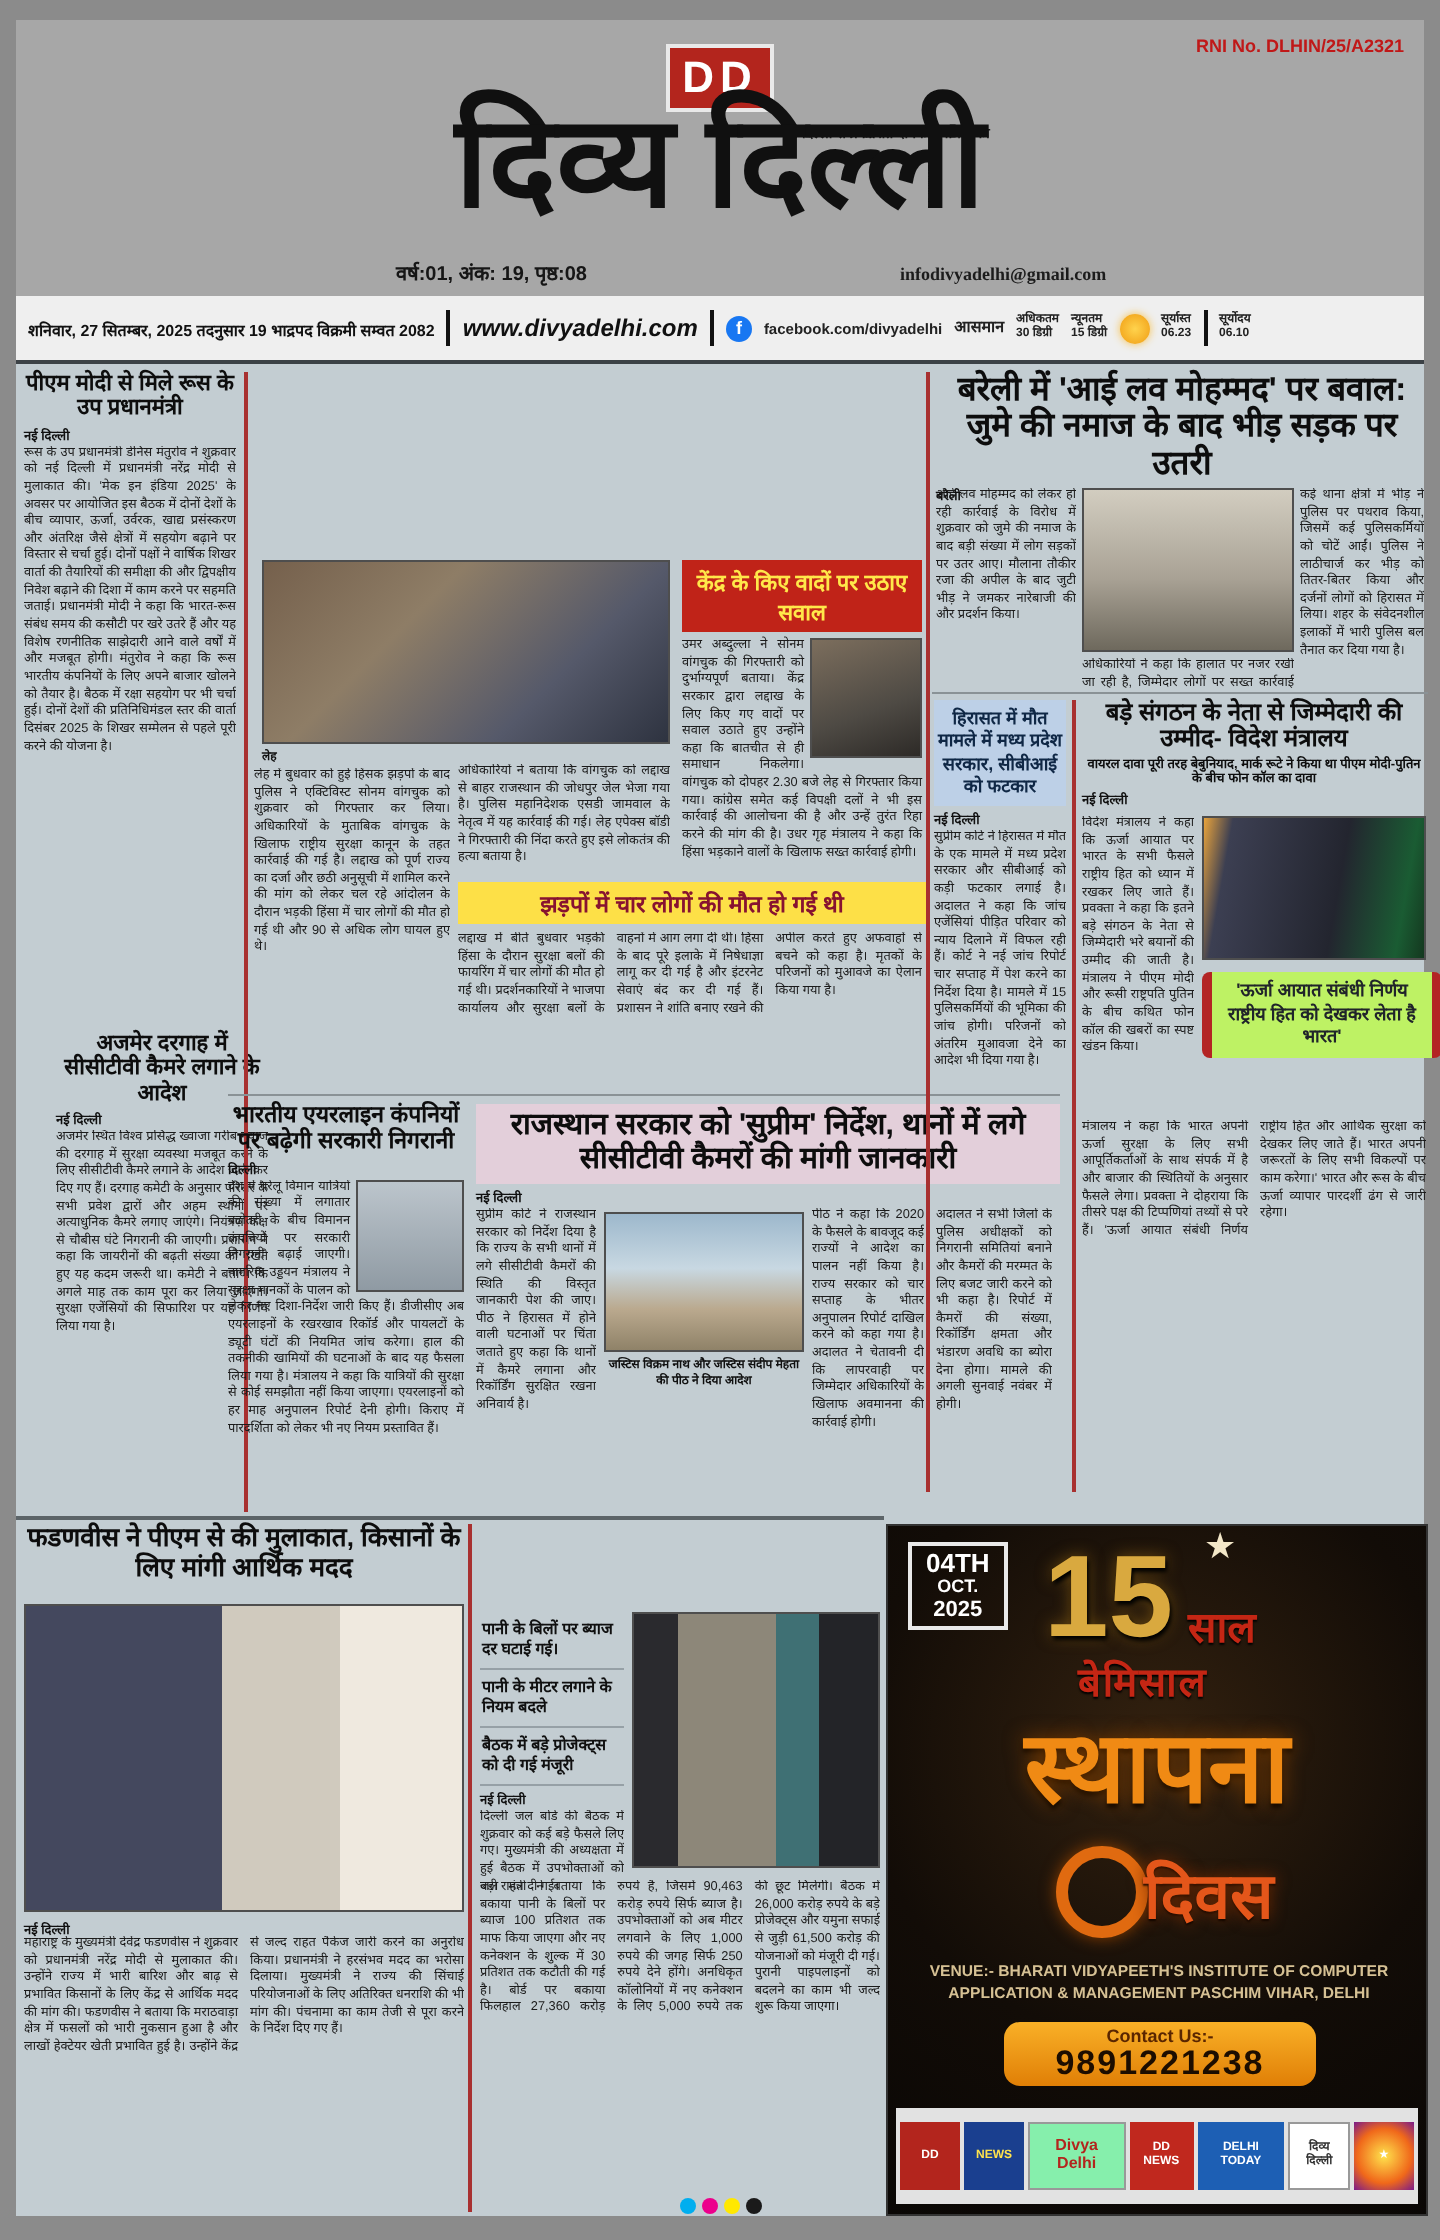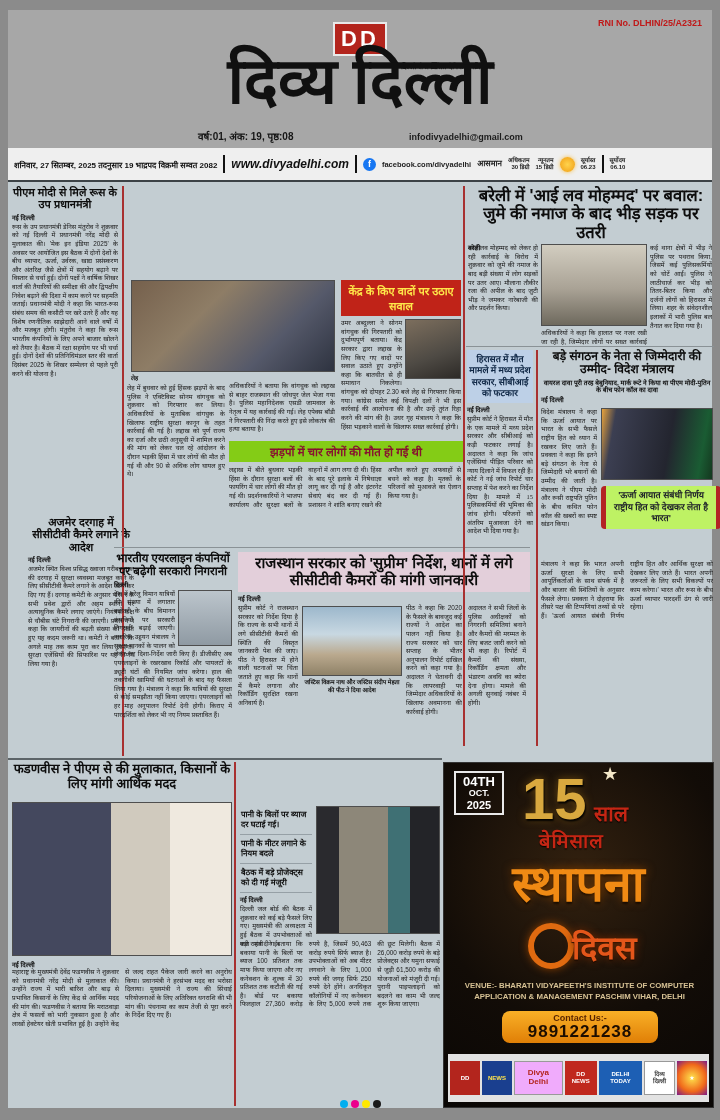--- a/index.html
+++ b/index.html
@@ -9,31 +9,31 @@
   
   .masthead{left:8px;top:10px;width:704px;height:138px;background:#a7a7a7;}
   .rni{position:absolute;right:10px;top:8px;color:#c01818;font-size:9px;font-weight:bold;}
   .ddlogo{position:absolute;left:325px;top:12px;width:54px;height:34px;background:#b3251d;color:#fff;
           font-size:22px;font-weight:bold;display:flex;align-items:center;justify-content:center;
           letter-spacing:3px;box-shadow:inset 0 0 0 2px #e9e9e9;}
   .tagline{position:absolute;left:393px;top:52px;font-size:7px;color:#1d1d1d;font-weight:bold;}
   .np-title{position:absolute;left:0;top:40px;width:704px;text-align:center;font-size:64px;font-weight:bold;
             color:#101010;line-height:1;font-family:"Liberation Serif","DejaVu Serif",serif;}
   .issue{position:absolute;left:190px;bottom:5px;font-size:10px;font-weight:bold;color:#161616;}
-  .mh-email{position:absolute;left:401px;bottom:6px;font-size:9px;font-weight:bold;color:#1c1c1c;}
+  .mh-email{position:absolute;left:442px;bottom:6px;font-size:9px;font-weight:bold;color:#1c1c1c;font-family:Liberation Serif, serif;}
   
   .dateline{left:8px;top:148px;width:704px;height:34px;background:#efefef;border-bottom:2px solid #3c4246;
             display:flex;align-items:center;padding:0 6px;box-sizing:border-box;gap:6px;}
   .dl-date{font-size:8px;font-weight:bold;color:#111;}
   .dl-bar{width:2px;height:18px;background:#111;}
   .dl-web{font-size:12px;font-weight:bold;font-style:italic;color:#111;}
   .fb{width:13px;height:13px;border-radius:50%;background:#1877f2;color:#fff;font-size:9px;font-weight:bold;
       display:flex;align-items:center;justify-content:center;}
   .dl-fb{font-size:7.5px;font-weight:bold;color:#222;}
-  .wx{font-size:6px;font-weight:bold;color:#222;text-align:right;line-height:1.2;}
+  .wx{font-size:6px;font-weight:bold;color:#222;text-align:left;line-height:1.2;}
   .wx b{font-size:8px;}
   .sun{width:15px;height:15px;border-radius:50%;background:radial-gradient(#ffd34d,#f09c12);box-shadow:0 0 4px #f7c14a;}
   
   .hl{font-weight:bold;color:#0d0d0d;text-align:center;line-height:1.12;}
   .byline{font-size:6.5px;font-weight:bold;color:#101010;margin:2px 0 1px;}
   .micro{font-size:6.4px;line-height:1.35;color:#1b1b1b;text-align:justify;overflow:hidden;}
   .cols2{column-count:2;column-gap:6px;}
   .cols3{column-count:3;column-gap:6px;}
   .photo{border:1px solid #4e4e4e;box-sizing:border-box;}
   .ph-lead{background:linear-gradient(135deg,#75604c 0%,#8e7d66 35%,#55596a 70%,#2e3340 100%);}
@@ -42,21 +42,21 @@
   .ph-podium{background:linear-gradient(100deg,#e8a33c 0%,#3c3f52 12%,#23252f 60%,#1a5c33 88%,#14381f 100%);}
   .ph-court{background:linear-gradient(180deg,#9db8cc 0%,#c8d8e2 40%,#baa98e 70%,#8f8268 100%);}
   .ph-plane{background:linear-gradient(180deg,#bcc5cc 0%,#8f9aa3 100%);}
   .ph-meet2{background:linear-gradient(90deg,#44485e 0 45%,#d0cabe 45% 72%,#efe9df 72% 100%);}
   .ph-meet3{background:linear-gradient(90deg,#2a2a2e 0 18%,#8d8779 18% 58%,#3f7074 58% 76%,#232428 76% 100%);}
   .caption{font-size:6px;font-weight:bold;color:#101010;}
   .redsep{background:#a83030;}
   .rule{background:#8a9296;}
   .redbar{background:#c02318;color:#ffe84a;font-size:11px;font-weight:bold;text-align:center;padding:3px 1px;}
   .boxbody{font-size:6.4px;line-height:1.35;color:#1b1b1b;text-align:justify;margin-top:3px;}
-  .pinkband{background:#84cc16;color:#871230;font-weight:bold;font-size:11.5px;text-align:center;padding:3px 1px;}
+  .pinkband{background:#fde047;color:#871230;font-weight:bold;font-size:11.5px;text-align:center;padding:3px 1px;}
   .blueband{background:#bdd0e7;color:#0f2745;font-weight:bold;font-size:9px;text-align:center;padding:4px 1px;line-height:1.25;}
   .rajhead{background:#e3cfda;padding:3px 2px;}
   .bullet{font-size:8px;font-weight:bold;text-align:left;color:#101010;padding:4px 1px;border-bottom:1px solid #96a0a6;line-height:1.25;}
   .quote{border-left:5px solid #b32424;border-right:5px solid #b32424;background:#bef264;border-radius:4px;
          padding:4px 4px;font-weight:bold;font-size:9px;text-align:center;color:#20242a;line-height:1.3;}
   
   .ad{left:443px;top:762px;width:271px;height:346px;background:radial-gradient(circle at 50% 32%,#33210f 0%,#120c07 55%,#0a0705 100%);
       border:1px solid #333;box-sizing:border-box;overflow:hidden;}
   .ad-date{position:absolute;left:10px;top:8px;border:2px solid #e9e9e9;color:#fff;text-align:center;
            padding:2px 7px;line-height:1.1;}
@@ -79,21 +79,21 @@
   .ad-contact{position:absolute;left:58px;top:248px;width:156px;background:linear-gradient(#f9b027,#e07f06);
               border-radius:8px;text-align:center;padding:2px 0 3px;}
   .ad-clabel{font-size:9px;font-weight:bold;color:#5a2600;}
   .ad-phone{font-size:17px;font-weight:bold;color:#1c0d00;letter-spacing:1px;line-height:1;}
   .logostrip{position:absolute;left:4px;bottom:5px;right:4px;height:44px;background:#e2e2e2;display:flex;
              align-items:center;justify-content:space-around;padding:2px;gap:2px;}
   .logo{height:34px;min-width:30px;display:flex;align-items:center;justify-content:center;font-size:6px;
         font-weight:bold;text-align:center;padding:1px 2px;box-sizing:border-box;line-height:1.1;}
   .lg1{background:#b3251d;color:#fff;}
   .lg2{background:#1a3f8f;color:#ffe34d;}
-  .lg3{background:#f0abfc;color:#b3251d;border:1px solid #999;font-size:8px;}
+  .lg3{background:#86efac;color:#b3251d;border:1px solid #999;font-size:8px;}
   .lg4{background:#c0281e;color:#fff;}
   .lg5{background:#1d5fb4;color:#fff;}
   .lg6{background:#fff;color:#333;border:1px solid #999;}
   .lg7{background:radial-gradient(circle,#ffe34d 0%,#f0681a 60%,#7a1a8a 100%);color:#fff;}
   .cmyk span{width:8px;height:8px;border-radius:50%;display:inline-block;margin-right:3px;}
   .floatimg{float:right;margin:0 0 2px 3px;}
 </style>
 </head>
 <body>
 
@@ -194,21 +194,21 @@
     <div class="abs micro" style="left:230px;top:52px;width:58px;height:150px;">अदालत ने सभी जिलों के पुलिस अधीक्षकों को निगरानी समितियां बनाने और कैमरों की मरम्मत के लिए बजट जारी करने को भी कहा है। रिपोर्ट में कैमरों की संख्या, रिकॉर्डिंग क्षमता और भंडारण अवधि का ब्योरा देना होगा। मामले की अगली सुनवाई नवंबर में होगी।</div>
   </div>
   <div class="abs micro" style="left:468px;top:244px;width:70px;height:100px;">आई लव मोहम्मद को लेकर हो रही कार्रवाई के विरोध में शुक्रवार को जुमे की नमाज के बाद बड़ी संख्या में लोग सड़कों पर उतर आए। मौलाना तौकीर रजा की अपील के बाद जुटी भीड़ ने जमकर नारेबाजी की और प्रदर्शन किया।</div>
   <div class="abs photo ph-crowd" style="left:541px;top:244px;width:106px;height:82px;"></div>
   <div class="abs micro" style="left:541px;top:329px;width:106px;height:16px;">अधिकारियों ने कहा कि हालात पर नजर रखी जा रही है, जिम्मेदार लोगों पर सख्त कार्रवाई होगी।</div>
   <div class="abs micro" style="left:650px;top:244px;width:62px;height:100px;">कई थाना क्षेत्रों में भीड़ ने पुलिस पर पथराव किया, जिसमें कई पुलिसकर्मियों को चोटें आईं। पुलिस ने लाठीचार्ज कर भीड़ को तितर-बितर किया और दर्जनों लोगों को हिरासत में लिया। शहर के संवेदनशील इलाकों में भारी पुलिस बल तैनात कर दिया गया है।</div>
 
   <div class="abs rule" style="left:466px;top:346px;width:248px;height:1px;"></div>
   <div class="abs redsep" style="left:463px;top:186px;width:2px;height:560px;"></div>
 
-  <div class="abs" style="left:467px;top:350px;width:66px;font-family:Liberation Serif, serif;">
+  <div class="abs" style="left:467px;top:350px;width:66px;">
     <div class="blueband">हिरासत में मौत मामले में मध्य प्रदेश सरकार, सीबीआई को फटकार</div>
     <div class="byline">नई दिल्ली</div>
     <div class="micro" style="height:120px;">सुप्रीम कोर्ट ने हिरासत में मौत के एक मामले में मध्य प्रदेश सरकार और सीबीआई को कड़ी फटकार लगाई है। अदालत ने कहा कि जांच एजेंसियां पीड़ित परिवार को न्याय दिलाने में विफल रही हैं। कोर्ट ने नई जांच रिपोर्ट चार सप्ताह में पेश करने का निर्देश दिया है। मामले में 15 पुलिसकर्मियों की भूमिका की जांच होगी। परिजनों को अंतरिम मुआवजा देने का आदेश भी दिया गया है।</div>
   </div>
 
   <div class="abs redsep" style="left:536px;top:350px;width:2px;height:396px;"></div>
 
   <div class="abs" style="left:541px;top:350px;width:172px;">
     <div class="hl" style="font-size:12px;">बड़े संगठन के नेता से जिम्मेदारी की उम्मीद- विदेश मंत्रालय</div>
     <div class="hl" style="font-size:6.5px;margin-top:2px;">वायरल दावा पूरी तरह बेबुनियाद, मार्क रूटे ने किया था पीएम मोदी-पुतिन के बीच फोन कॉल का दावा</div>

